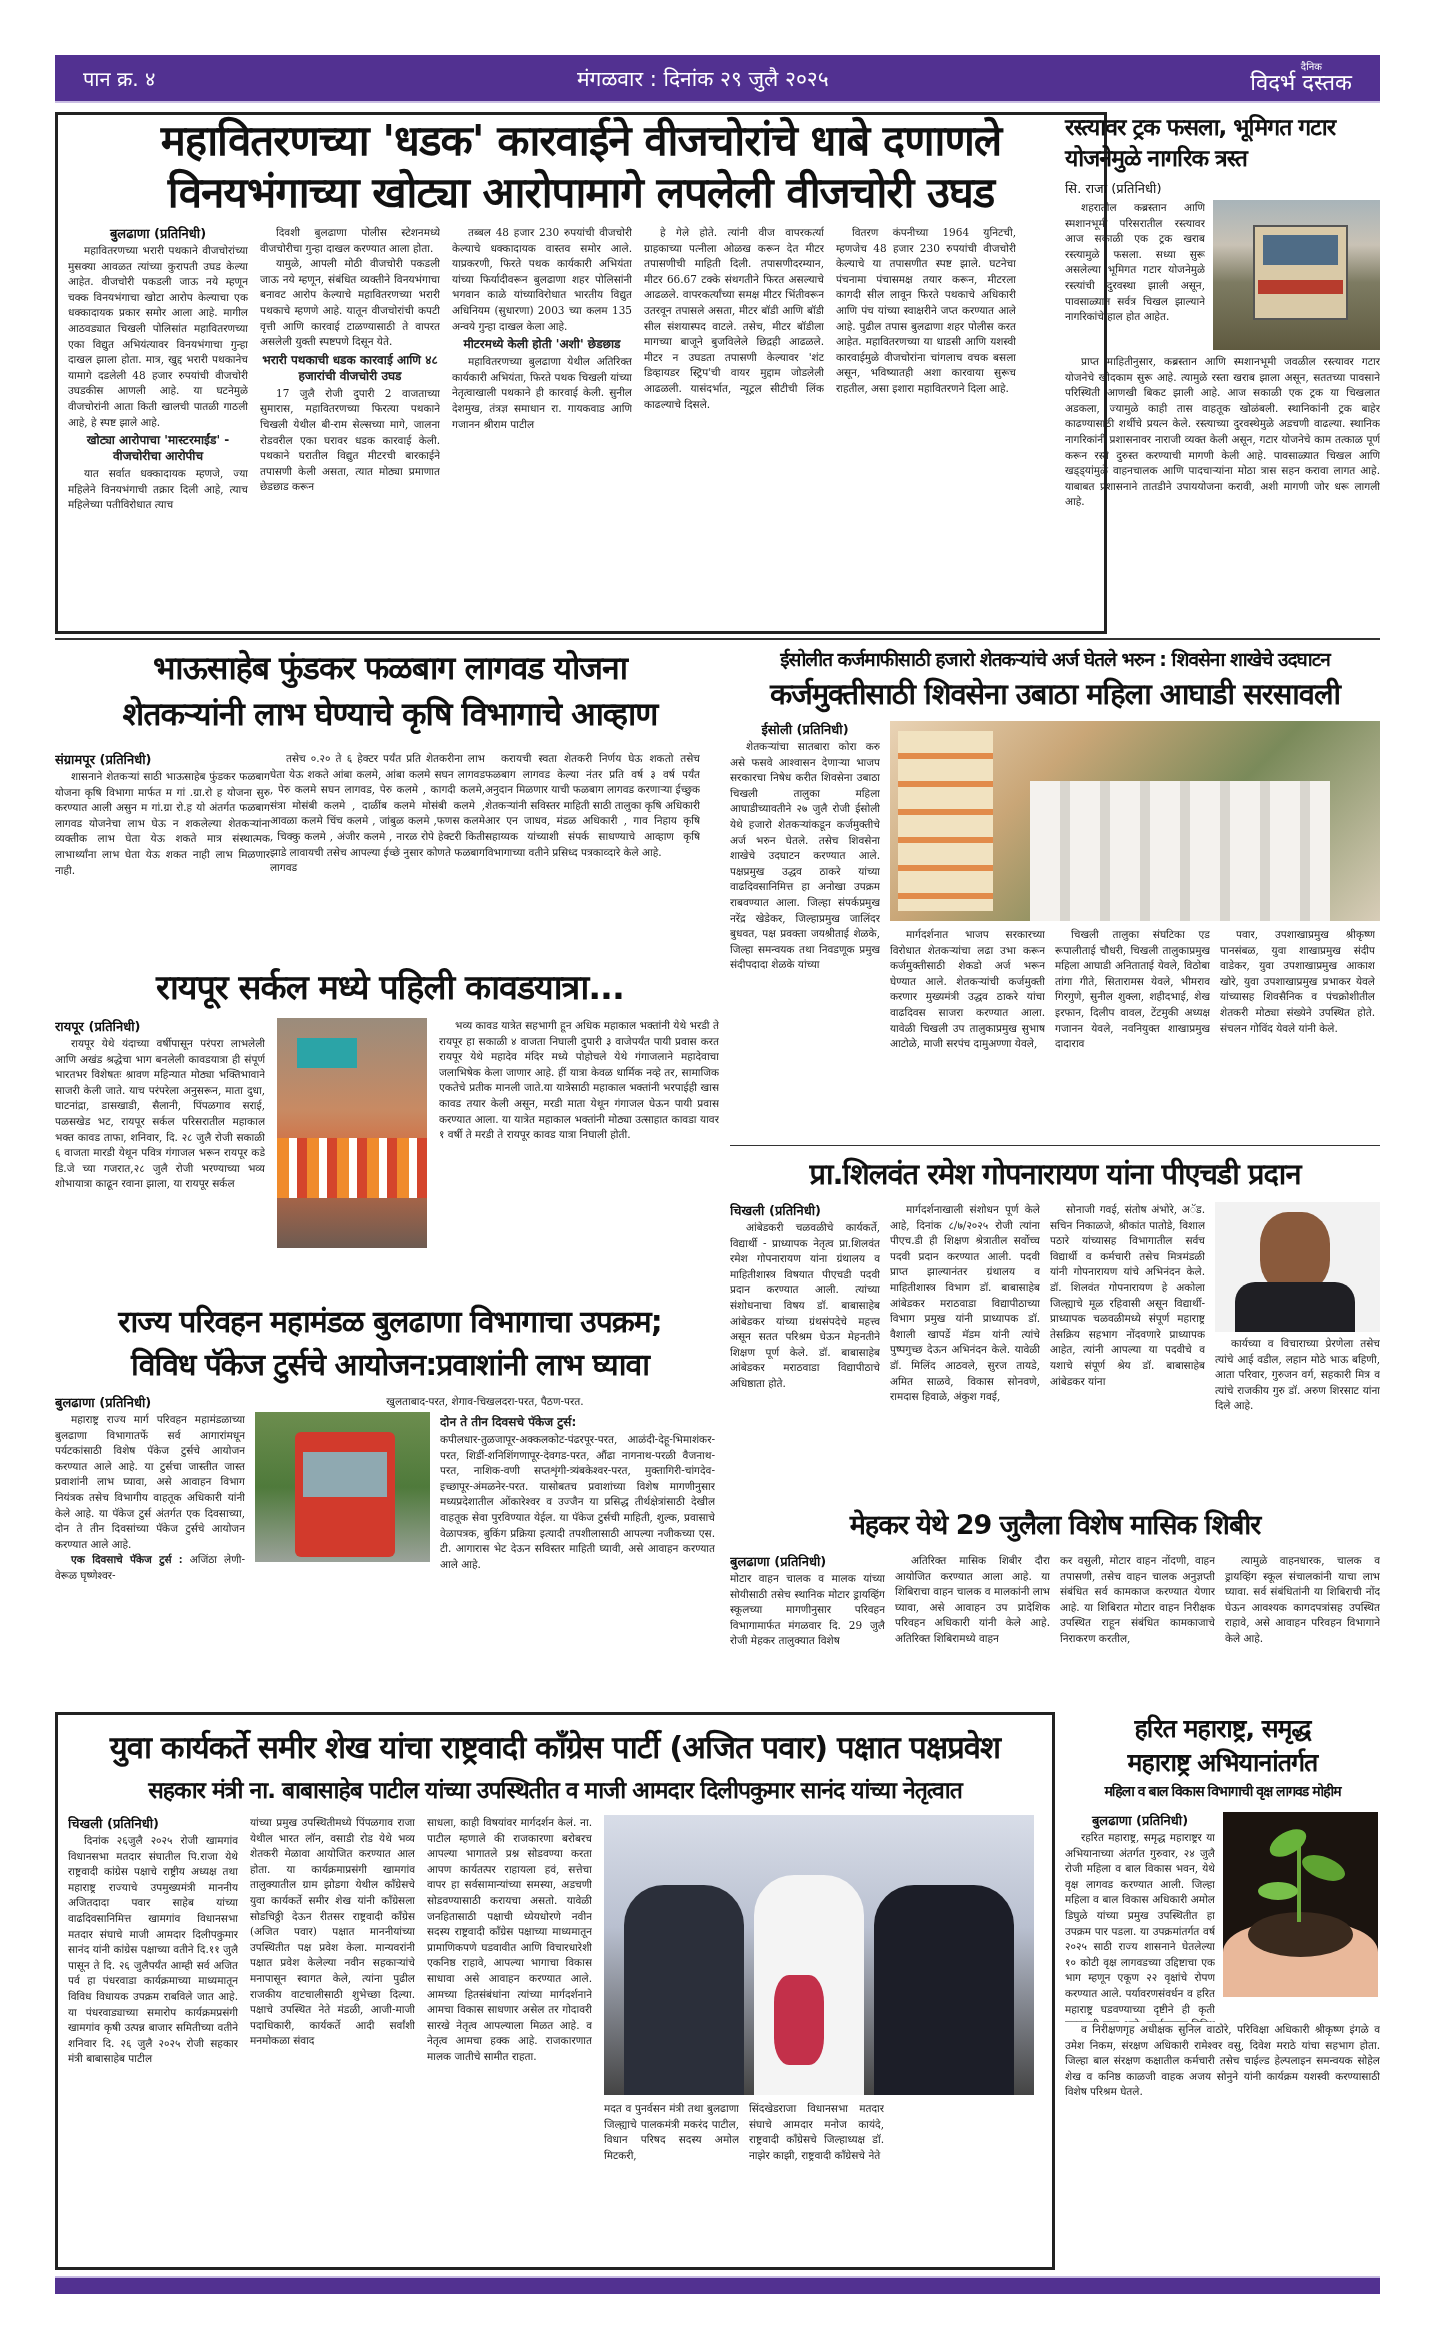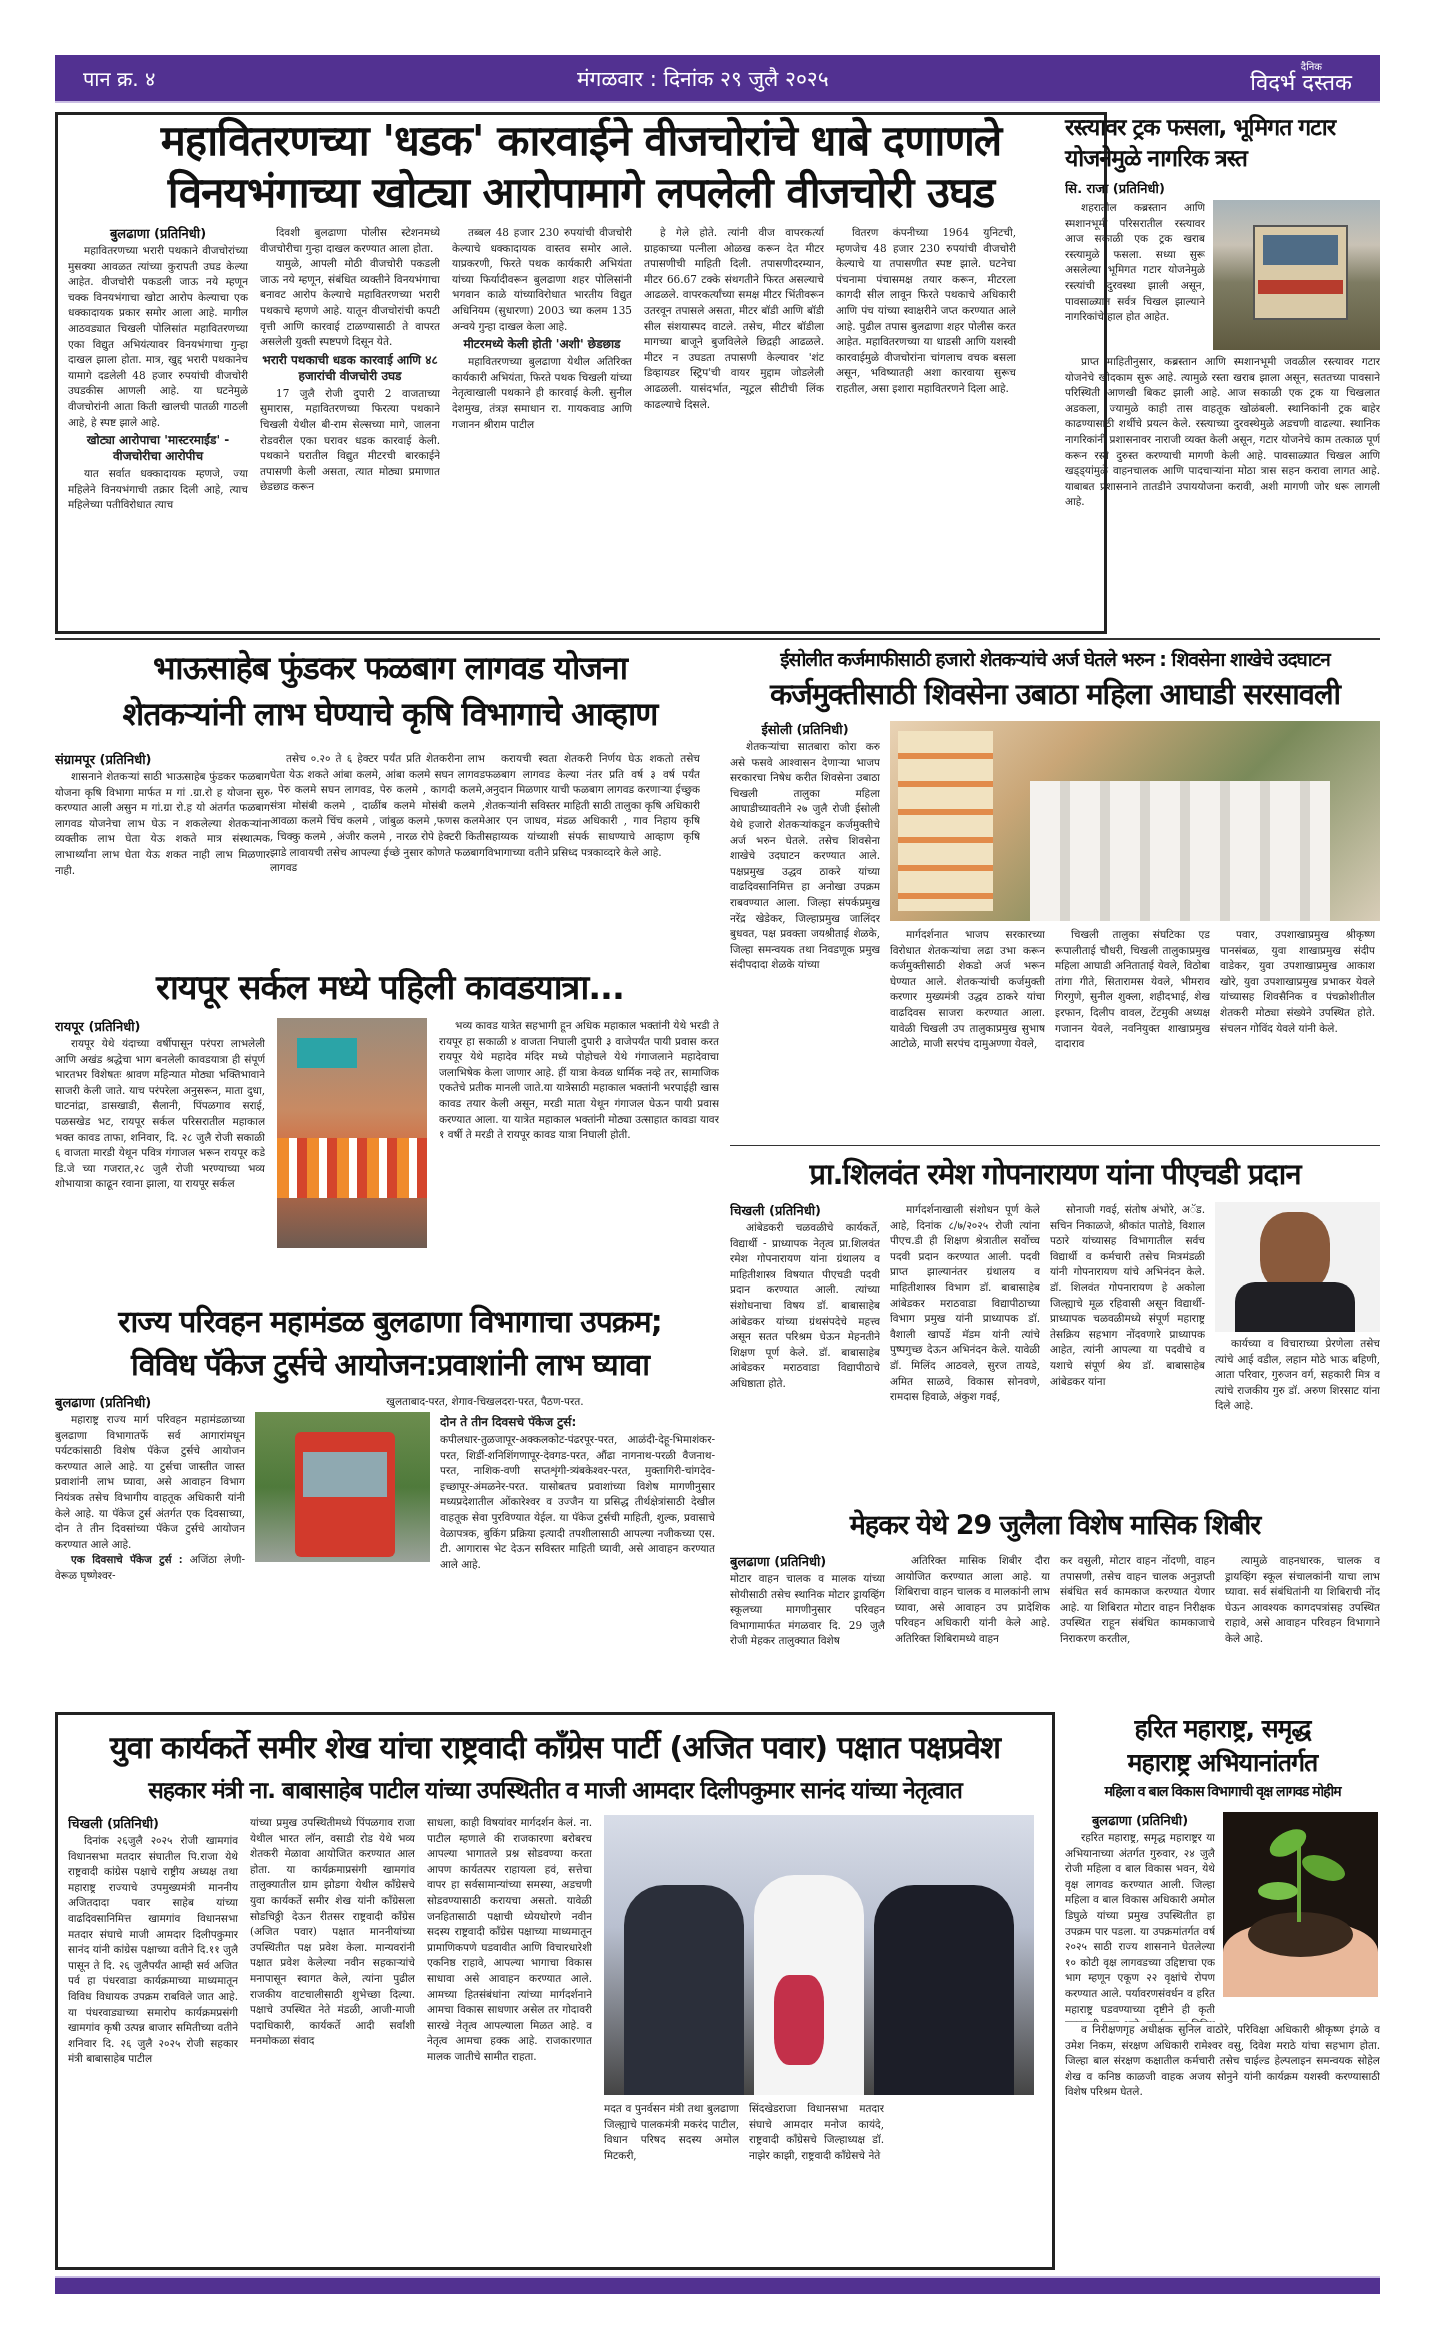--- a/index.html
+++ b/index.html
@@ -59,21 +59,21 @@
     </div>
     <div class="body" style="width:180px;height:385px">
       <p>वितरण कंपनीच्या 1964 युनिटची, म्हणजेच 48 हजार 230 रुपयांची वीजचोरी केल्याचे या तपासणीत स्पष्ट झाले. घटनेचा पंचनामा पंचासमक्ष तयार करून, मीटरला कागदी सील लावून फिरते पथकाचे अधिकारी आणि पंच यांच्या स्वाक्षरीने जप्त करण्यात आले आहे. पुढील तपास बुलढाणा शहर पोलीस करत आहेत. महावितरणच्या या धाडसी आणि यशस्वी कारवाईमुळे वीजचोरांना चांगलाच वचक बसला असून, भविष्यातही अशा कारवाया सुरूच राहतील, असा इशारा महावितरणने दिला आहे.</p>
     </div>
   </div>
 </div>
 
 <div class="abs" style="left:1065px;top:112px;width:315px;height:525px;">
   <div class="hl" style="font-size:23px;line-height:31px;text-align:left">रस्त्यावर ट्रक फसला, भूमिगत गटार योजनेमुळे नागरिक त्रस्त</div>
   <div class="body" style="margin-top:6px">
-    <p class="byline" style="font-weight:bold">सि. राजा (प्रतिनिधी)</p>
+    <p class="byline" style="font-weight:normal">सि. राजा (प्रतिनिधी)</p>
   </div>
   <div style="display:flex;gap:8px;margin-top:2px">
     <div class="body" style="width:140px;height:150px">
       <p>शहरातील कब्रस्तान आणि स्मशानभूमी परिसरातील रस्त्यावर आज सकाळी एक ट्रक खराब रस्त्यामुळे फसला. सध्या सुरू असलेल्या भूमिगत गटार योजनेमुळे रस्त्यांची दुरवस्था झाली असून, पावसाळ्यात सर्वत्र चिखल झाल्याने नागरिकांचे हाल होत आहेत.</p>
     </div>
     <div class="photo" style="width:167px;height:150px;background:linear-gradient(180deg,#a8b4b9 0%,#c9c2b5 30%,#7d7b62 55%,#5f5a40 100%);position:relative">
       <div style="position:absolute;left:40px;top:25px;width:95px;height:95px;background:#d9c9a7;border:2px solid #555"></div>
       <div style="position:absolute;left:50px;top:35px;width:75px;height:30px;background:#4f6c86"></div>
       <div style="position:absolute;left:45px;top:80px;width:85px;height:14px;background:#b73c2d"></div>
     </div>

